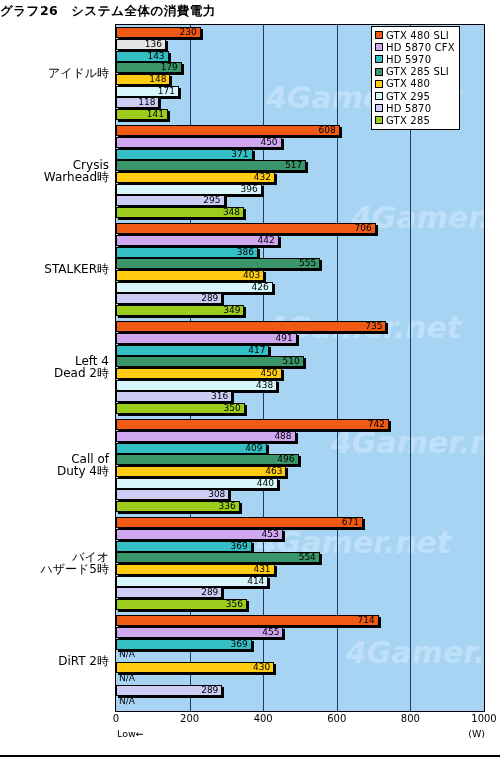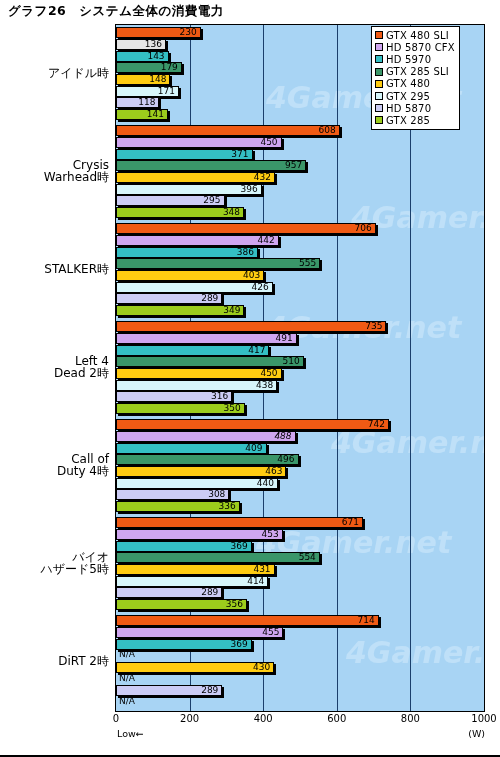--- a/index.html
+++ b/index.html
@@ -22,21 +22,20 @@
     position: absolute;
     left: 0; top: 0;
     width: 500px; height: 22px;
     display: flex; align-items: center;
   }
   #title-text {
     font-size: 12.5px;
     font-weight: bold;
     color: #000;
     letter-spacing: 0.5px;
-    padding-left: 8px;
     white-space: nowrap;
   }
 
   
   #plot-wrap {
     position: absolute;
     left: 115px; top: 24px;
     width: 370px; height: 688px;
   }
   #plot-area {
@@ -257,21 +256,21 @@
                 <span class="bar-value">450</span>
               </div>
             </div>
             <div class="bar-row" style="top: 25.6px; right: 0px;">
               <div class="bar" style="width: 136.528px; background: rgb(52, 191, 196);">
                 <span class="bar-value">371</span>
               </div>
             </div>
             <div class="bar-row" style="top: 37.3px; right: 0px;">
               <div class="bar" style="width: 190.256px; background: rgb(58, 150, 105);">
-                <span class="bar-value">957</span>
+                <span class="bar-value">517</span>
               </div>
             </div>
             <div class="bar-row" style="top: 49px; right: 0px;">
               <div class="bar" style="width: 158.976px; background: rgb(255, 204, 17);">
                 <span class="bar-value">432</span>
               </div>
             </div>
             <div class="bar-row" style="top: 60.7px; right: 0px;">
               <div class="bar" style="width: 145.728px; background: rgb(215, 246, 251);">
                 <span class="bar-value">396</span>
@@ -371,21 +370,21 @@
                 <span class="bar-value">350</span>
               </div>
             </div>
           </div>
           <div class="group" style="top: 392px; height: 98px;">
             <div class="bar-row" style="top: 2.2px; right: 0px;">
               <div class="bar" style="width: 273.056px; background: rgb(240, 90, 20);">
                 <span class="bar-value">742</span>
               </div>
             </div>
-            <div class="bar-row" style="top: 13.9px; right: 0px; font-style: italic;">
+            <div class="bar-row" style="top: 13.9px; right: 0px;">
               <div class="bar" style="width: 179.584px; background: rgb(207, 166, 240);">
                 <span class="bar-value">488</span>
               </div>
             </div>
             <div class="bar-row" style="top: 25.6px; right: 0px;">
               <div class="bar" style="width: 150.512px; background: rgb(52, 191, 196);">
                 <span class="bar-value">409</span>
               </div>
             </div>
             <div class="bar-row" style="top: 37.3px; right: 0px;">

